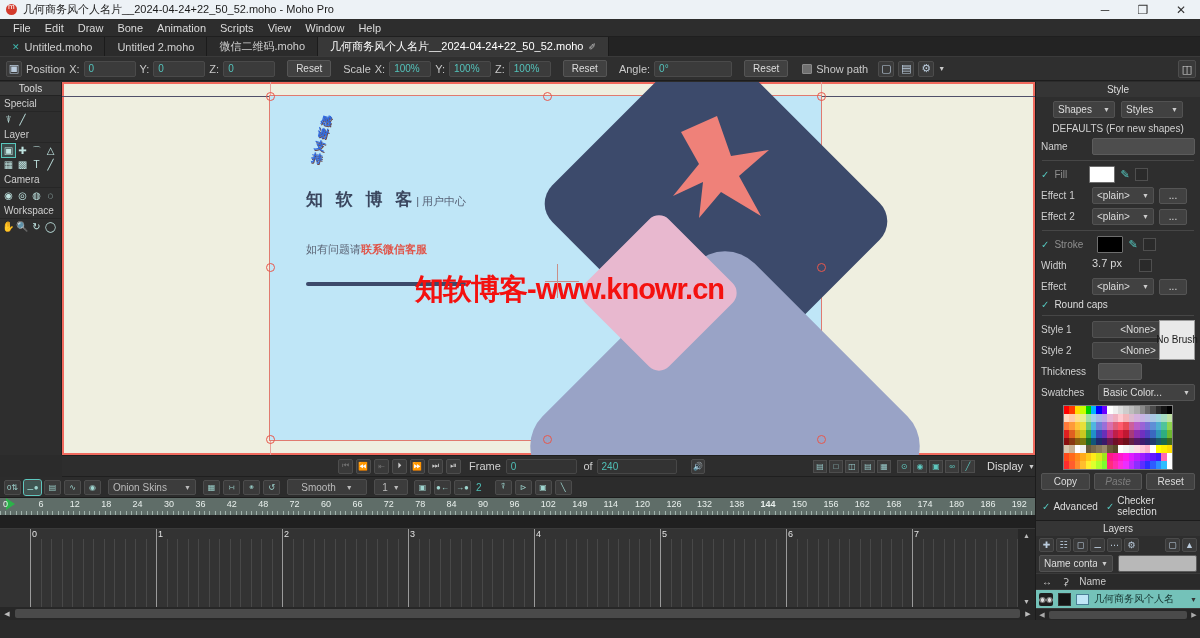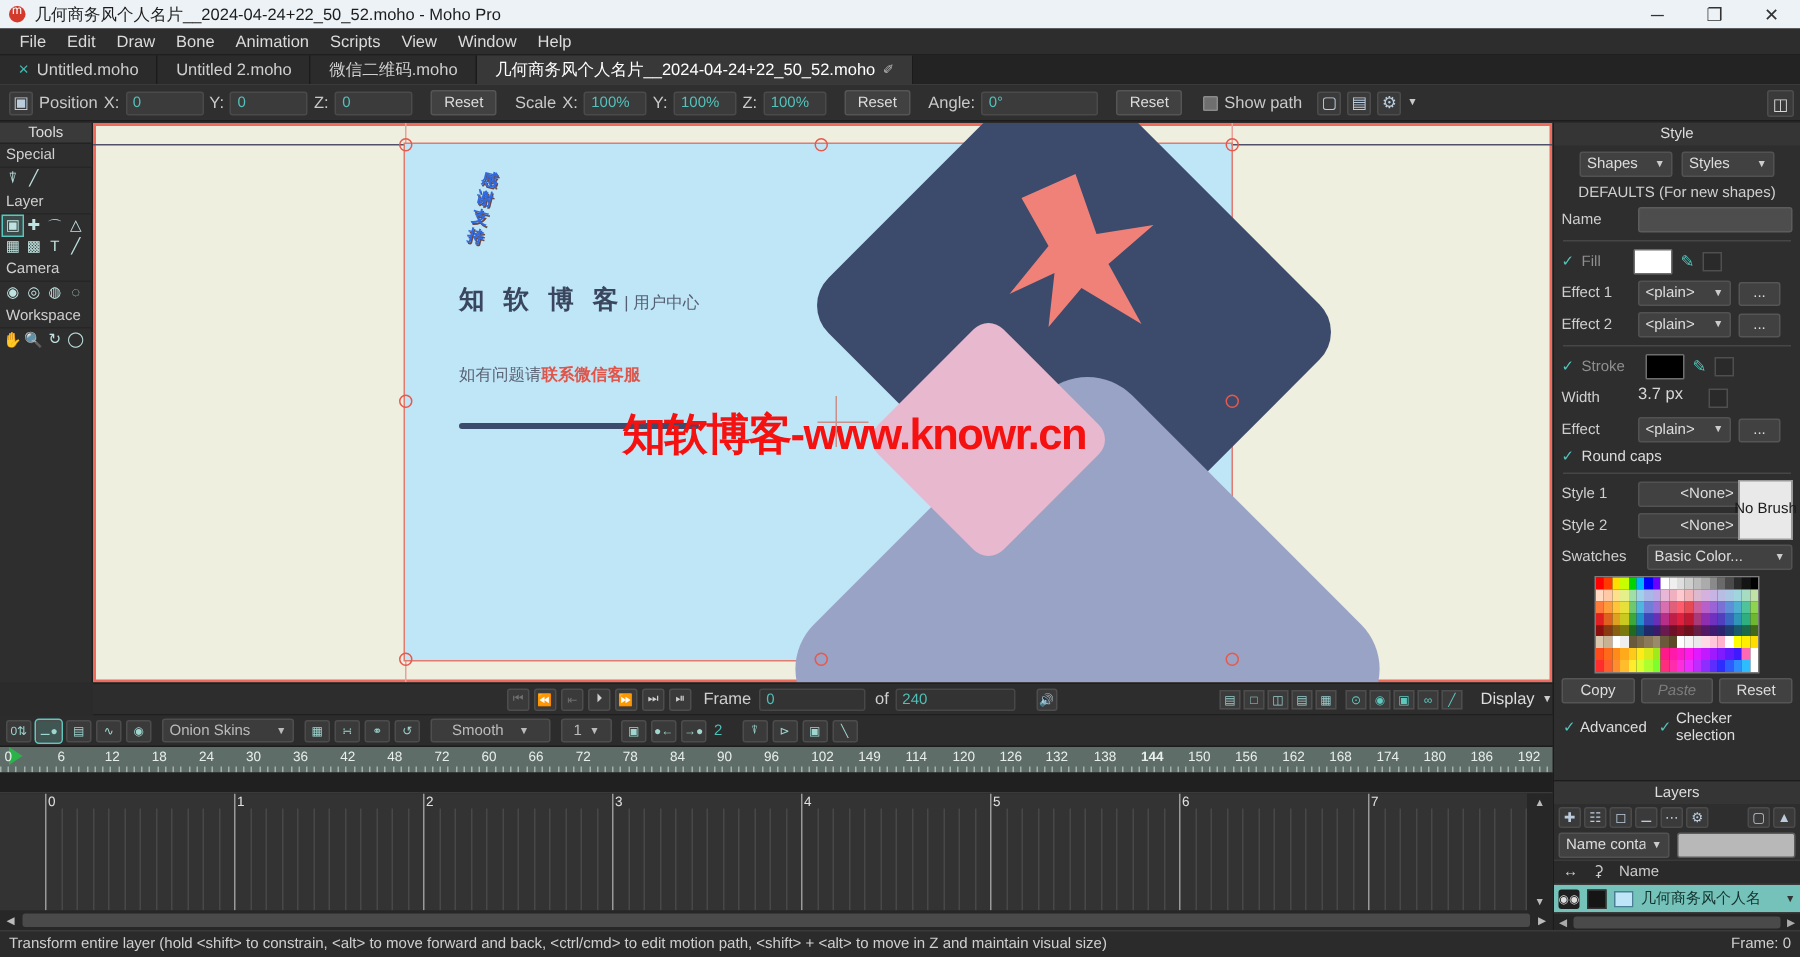--- a/index.html
+++ b/index.html
@@ -550,20 +550,24 @@
         <span class="cv" style="flex:1;text-align:center">&lt;None&gt;</span>
           <span class="ar">▼</span>
       </span>
     </div>
     <div class="srow">
       <span class="slbl">Style 2</span>
       <span class="drop" style="flex:1">
         <span class="cv" style="flex:1;text-align:center">&lt;None&gt;</span>
           <span class="ar">▼</span>
       </span>
+    </div>
+    <div class="srow">
+      <span class="slbl" style="width:52px">Thickness</span>
+      <span class="inputbox" style="width:44px"></span>
     </div>
     <div class="srow">
       <span class="slbl" style="width:52px">Swatches</span>
       <span class="drop" style="flex:1">
         <span class="cv">Basic Color...</span>
           <span class="ar">▼</span>
       </span>
     </div>
     <div class="palette" id="palette">
         <div style="background: rgb(255, 0, 0);"></div>
@@ -1157,18 +1161,14 @@
     <span class="arw">▲</span>
     <span style="flex:1"></span>
     <span class="arw">▼</span>
   </div>
   <div class="tlscroll">
     <span class="arw">◀</span>
     <span class="bar"></span>
     <span class="arw">▶</span>
   </div>
 
-  <div class="status">
-    <span>Transform entire layer (hold &lt;shift&gt; to constrain, &lt;alt&gt; to move forward and back, &lt;ctrl/cmd&gt; to edit motion path, &lt;shift&gt; + &lt;alt&gt; to move in Z and maintain visual size)</span>
-    <span>Frame: 0</span>
-  </div>
 
 </div>
 
 </body></html>

